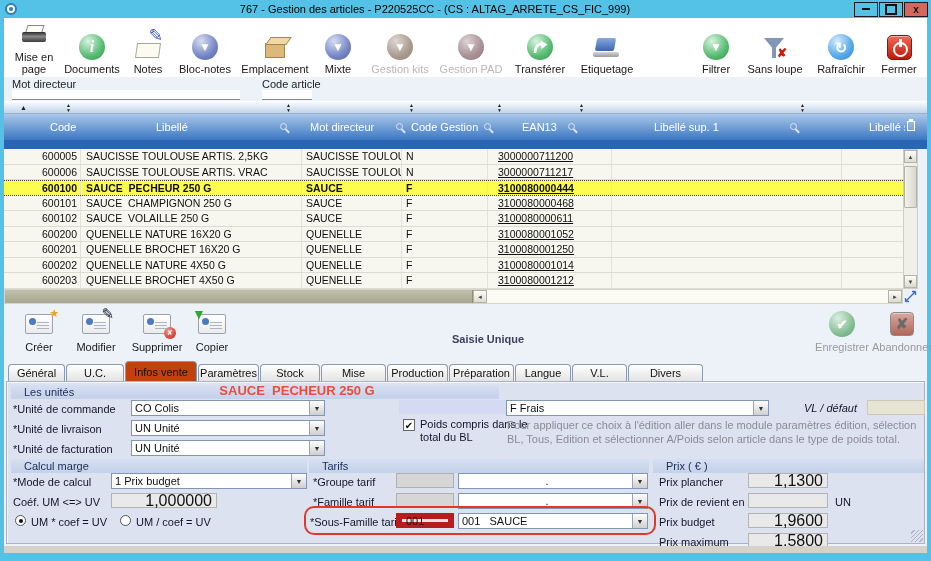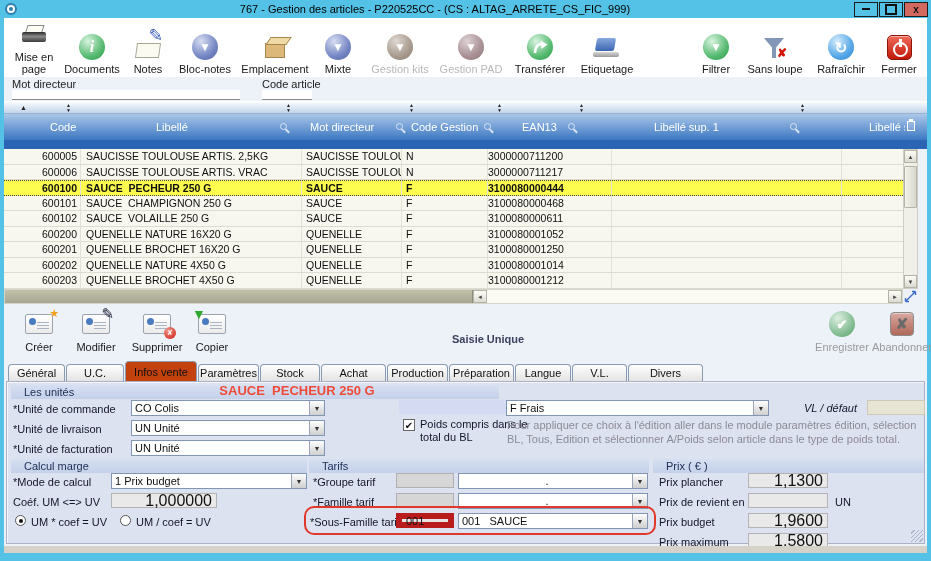--- a/index.html
+++ b/index.html
@@ -71,21 +71,21 @@
   .tband{position:absolute;top:122px;left:0;right:0;height:9px;background:#2b64b2;}
   
   .tbody{position:absolute;top:131px;left:0;width:899px;height:140px;background:#f7f7ef;overflow:hidden;}
   .trow{display:flex;height:15.5px;border-bottom:1px solid #dddcd2;font-size:10.5px;color:#101010;align-items:center;white-space:pre;}
   .trow.sel{background:#fdfd4f;font-weight:bold;border-top:1px dotted #444;border-bottom:1px dotted #444;}
   .cell{overflow:hidden;height:100%;display:flex;align-items:center;}
   .c1{width:76px;justify-content:flex-end;padding-right:3px;}
   .c2{width:221px;padding-left:5px;border-left:1px solid #e3e2d8;}
   .c3{width:100px;padding-left:4px;border-left:1px solid #e3e2d8;}
   .c4{width:86px;padding-left:4px;border-left:1px solid #e3e2d8;}
-  .c5{width:124px;padding-left:0;border-left:1px solid #e3e2d8;}
+  .c5{width:124px;padding-left:10px;border-left:1px solid #e3e2d8;text-decoration:underline;}
   .c6{width:230px;border-left:1px solid #e3e2d8;}
   .c7{flex:1;border-left:1px solid #e3e2d8;}
   
   .vscroll{position:absolute;top:131px;left:899px;width:15px;height:140px;background:#f1f0e8;border:1px solid #cfceC4;}
   .sbtn{position:absolute;left:0;width:13px;height:13px;background:linear-gradient(#fdfdf8,#dcdbd2);border:1px solid #b4b3a8;color:#444;font-size:6px;display:flex;align-items:center;justify-content:center;}
   .sb-up{top:0;}
   .sb-dn{bottom:0;}
   .vthumb{position:absolute;left:0;top:16px;width:13px;height:42px;background:linear-gradient(90deg,#f4f3ec,#d8d7cc);border:1px solid #b4b3a8;border-radius:1px;}
   .hscroll{position:absolute;top:271px;left:0;width:899px;height:15px;background:#fbfbf4;border:1px solid #d6d5ca;}
   .hthumb{position:absolute;left:0;top:0;width:468px;height:13px;background:linear-gradient(#c2c1ac,#a7a691);border-right:1px solid #8e8d78;}
@@ -393,21 +393,21 @@
         <span>Abandonner</span>
       </div>
     </div>
 
     <div class="tabs">
       <span class="tab" style="width:57px;justify-content:center">Général</span>
       <span class="tab" style="width:58px;justify-content:center">U.C.</span>
       <span class="tab active" style="width:72px;justify-content:center">Infos vente</span>
       <span class="tab" style="width:61px;justify-content:center">Paramètres</span>
       <span class="tab" style="width:60px;justify-content:center">Stock</span>
-      <span class="tab" style="width:65px;justify-content:center">Achat</span>
+      <span class="tab" style="width:65px;justify-content:center">Mise</span>
       <span class="tab" style="width:61px;justify-content:center">Production</span>
       <span class="tab" style="width:65px;justify-content:center">Préparation</span>
       <span class="tab" style="width:56px;justify-content:center">Langue</span>
       <span class="tab" style="width:55px;justify-content:center">V.L.</span>
       <span class="tab" style="width:75px;justify-content:center">Divers</span>
     </div>
 
     <div class="panel">
       <div class="band" style="top:3px;left:4px;width:488px">Les unités</div>
       <span class="arttitle">SAUCE  PECHEUR 250 G</span>

